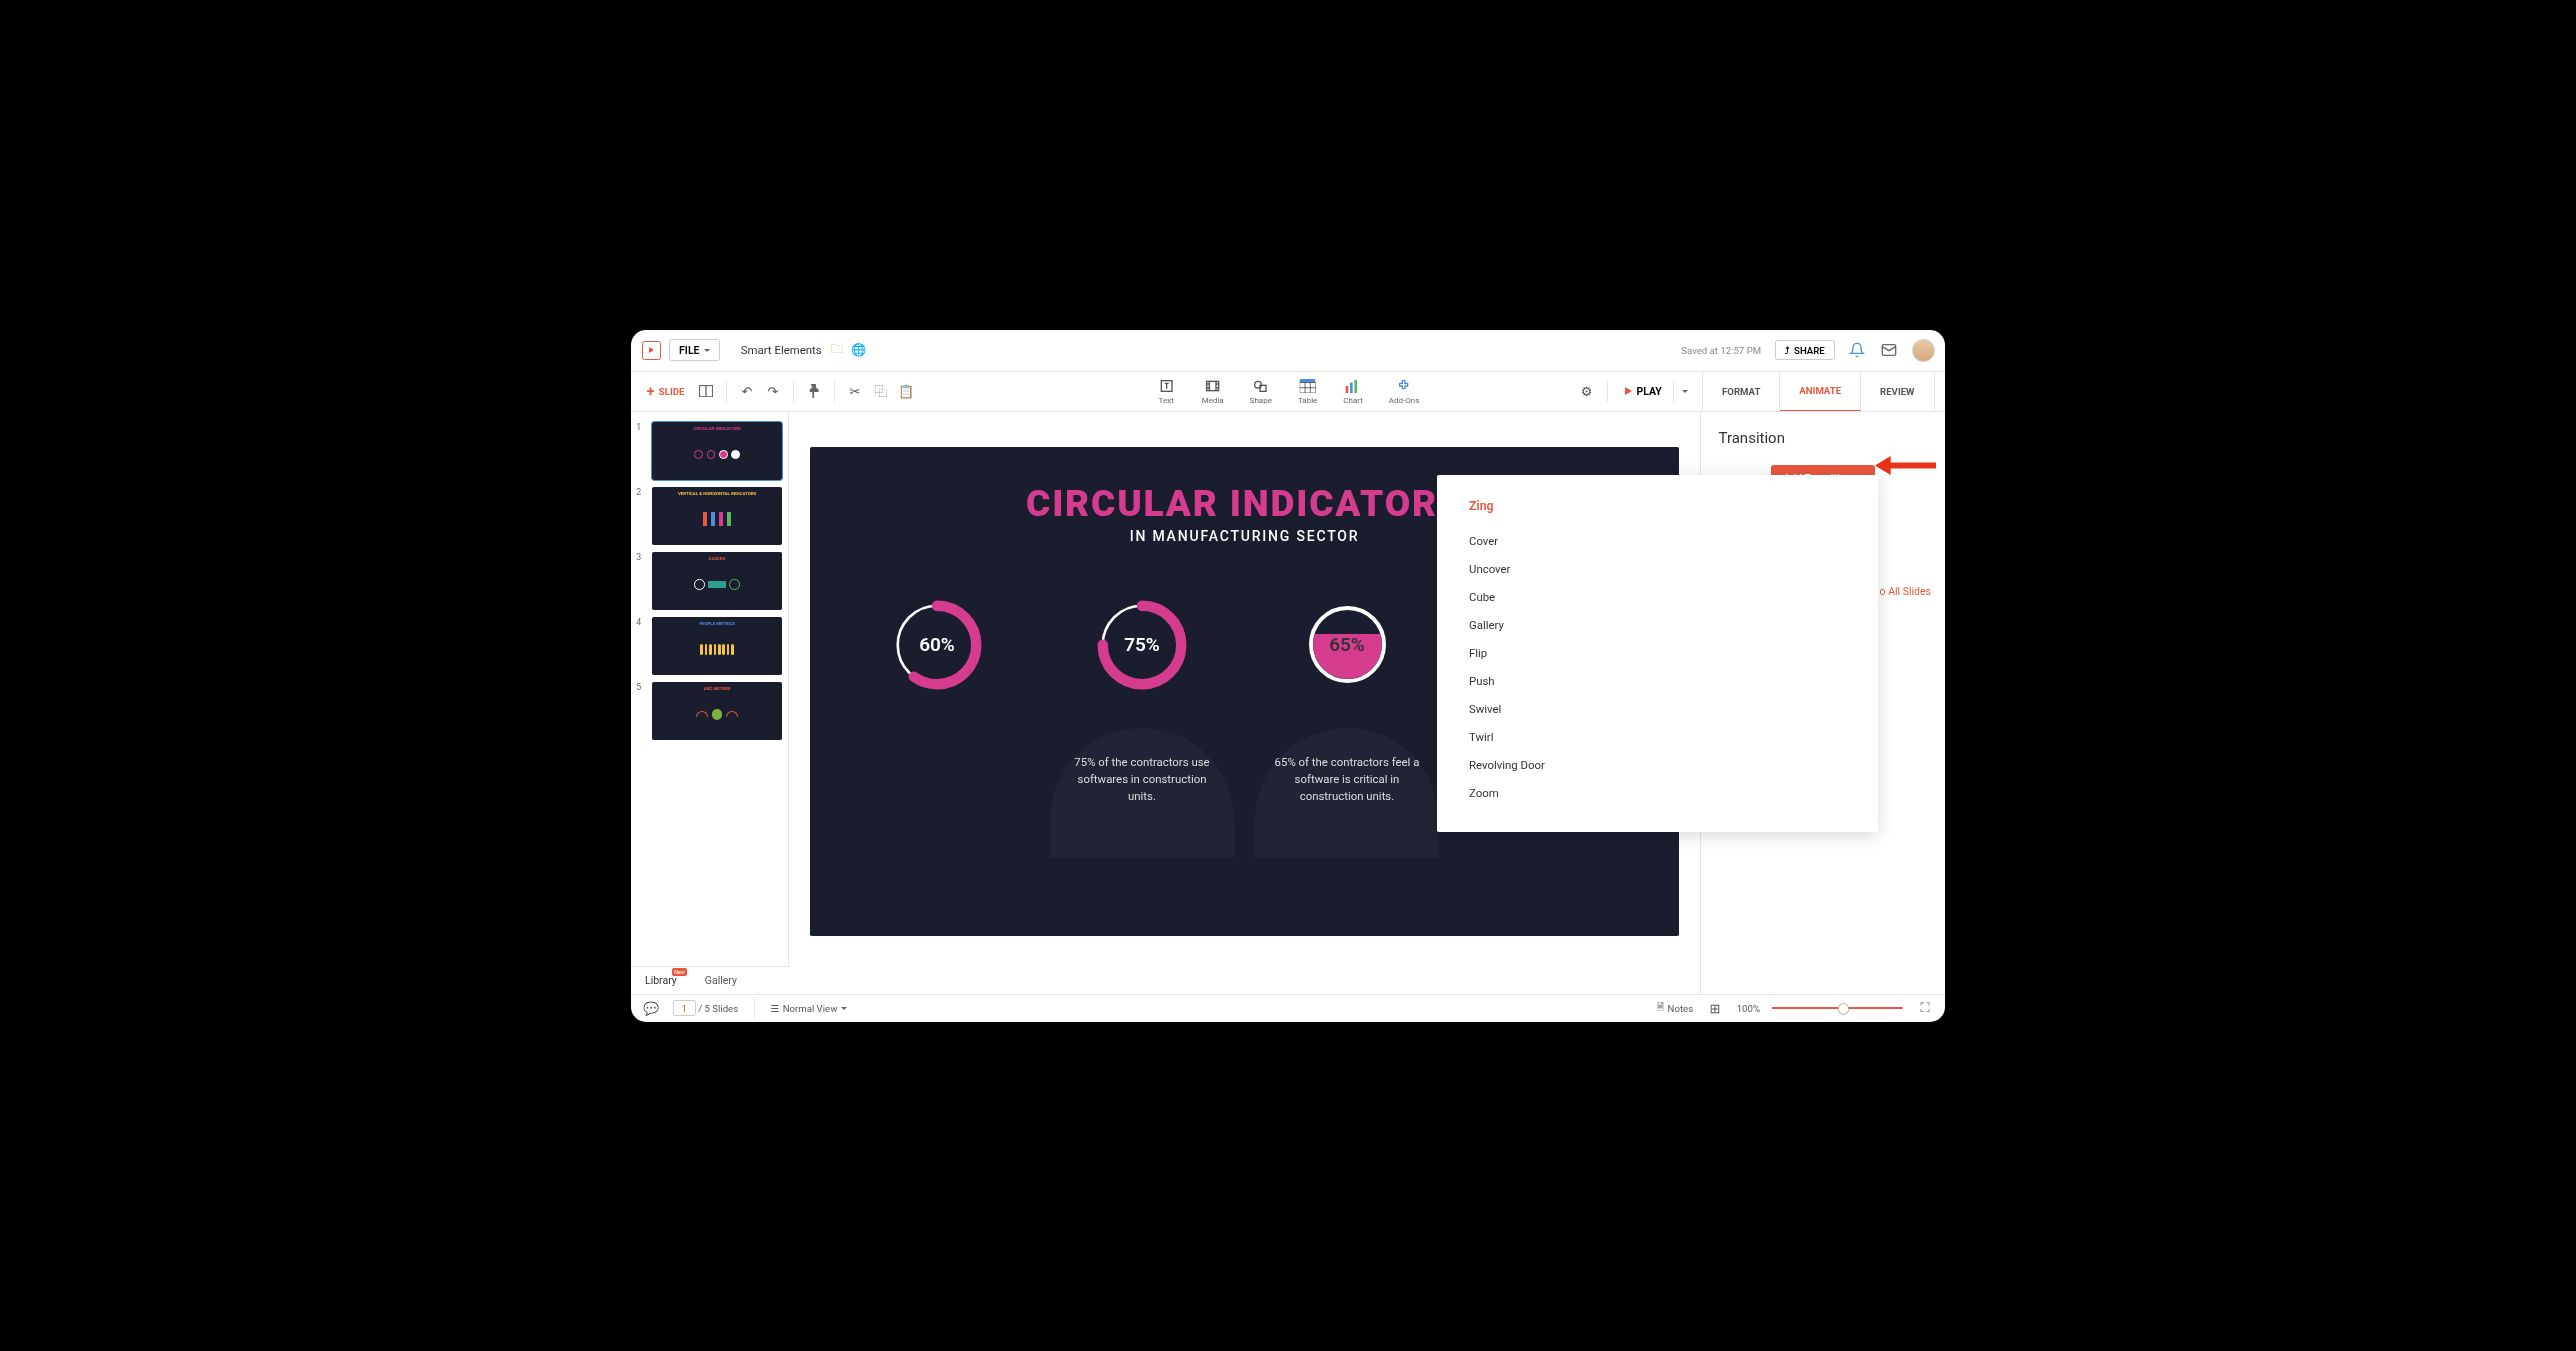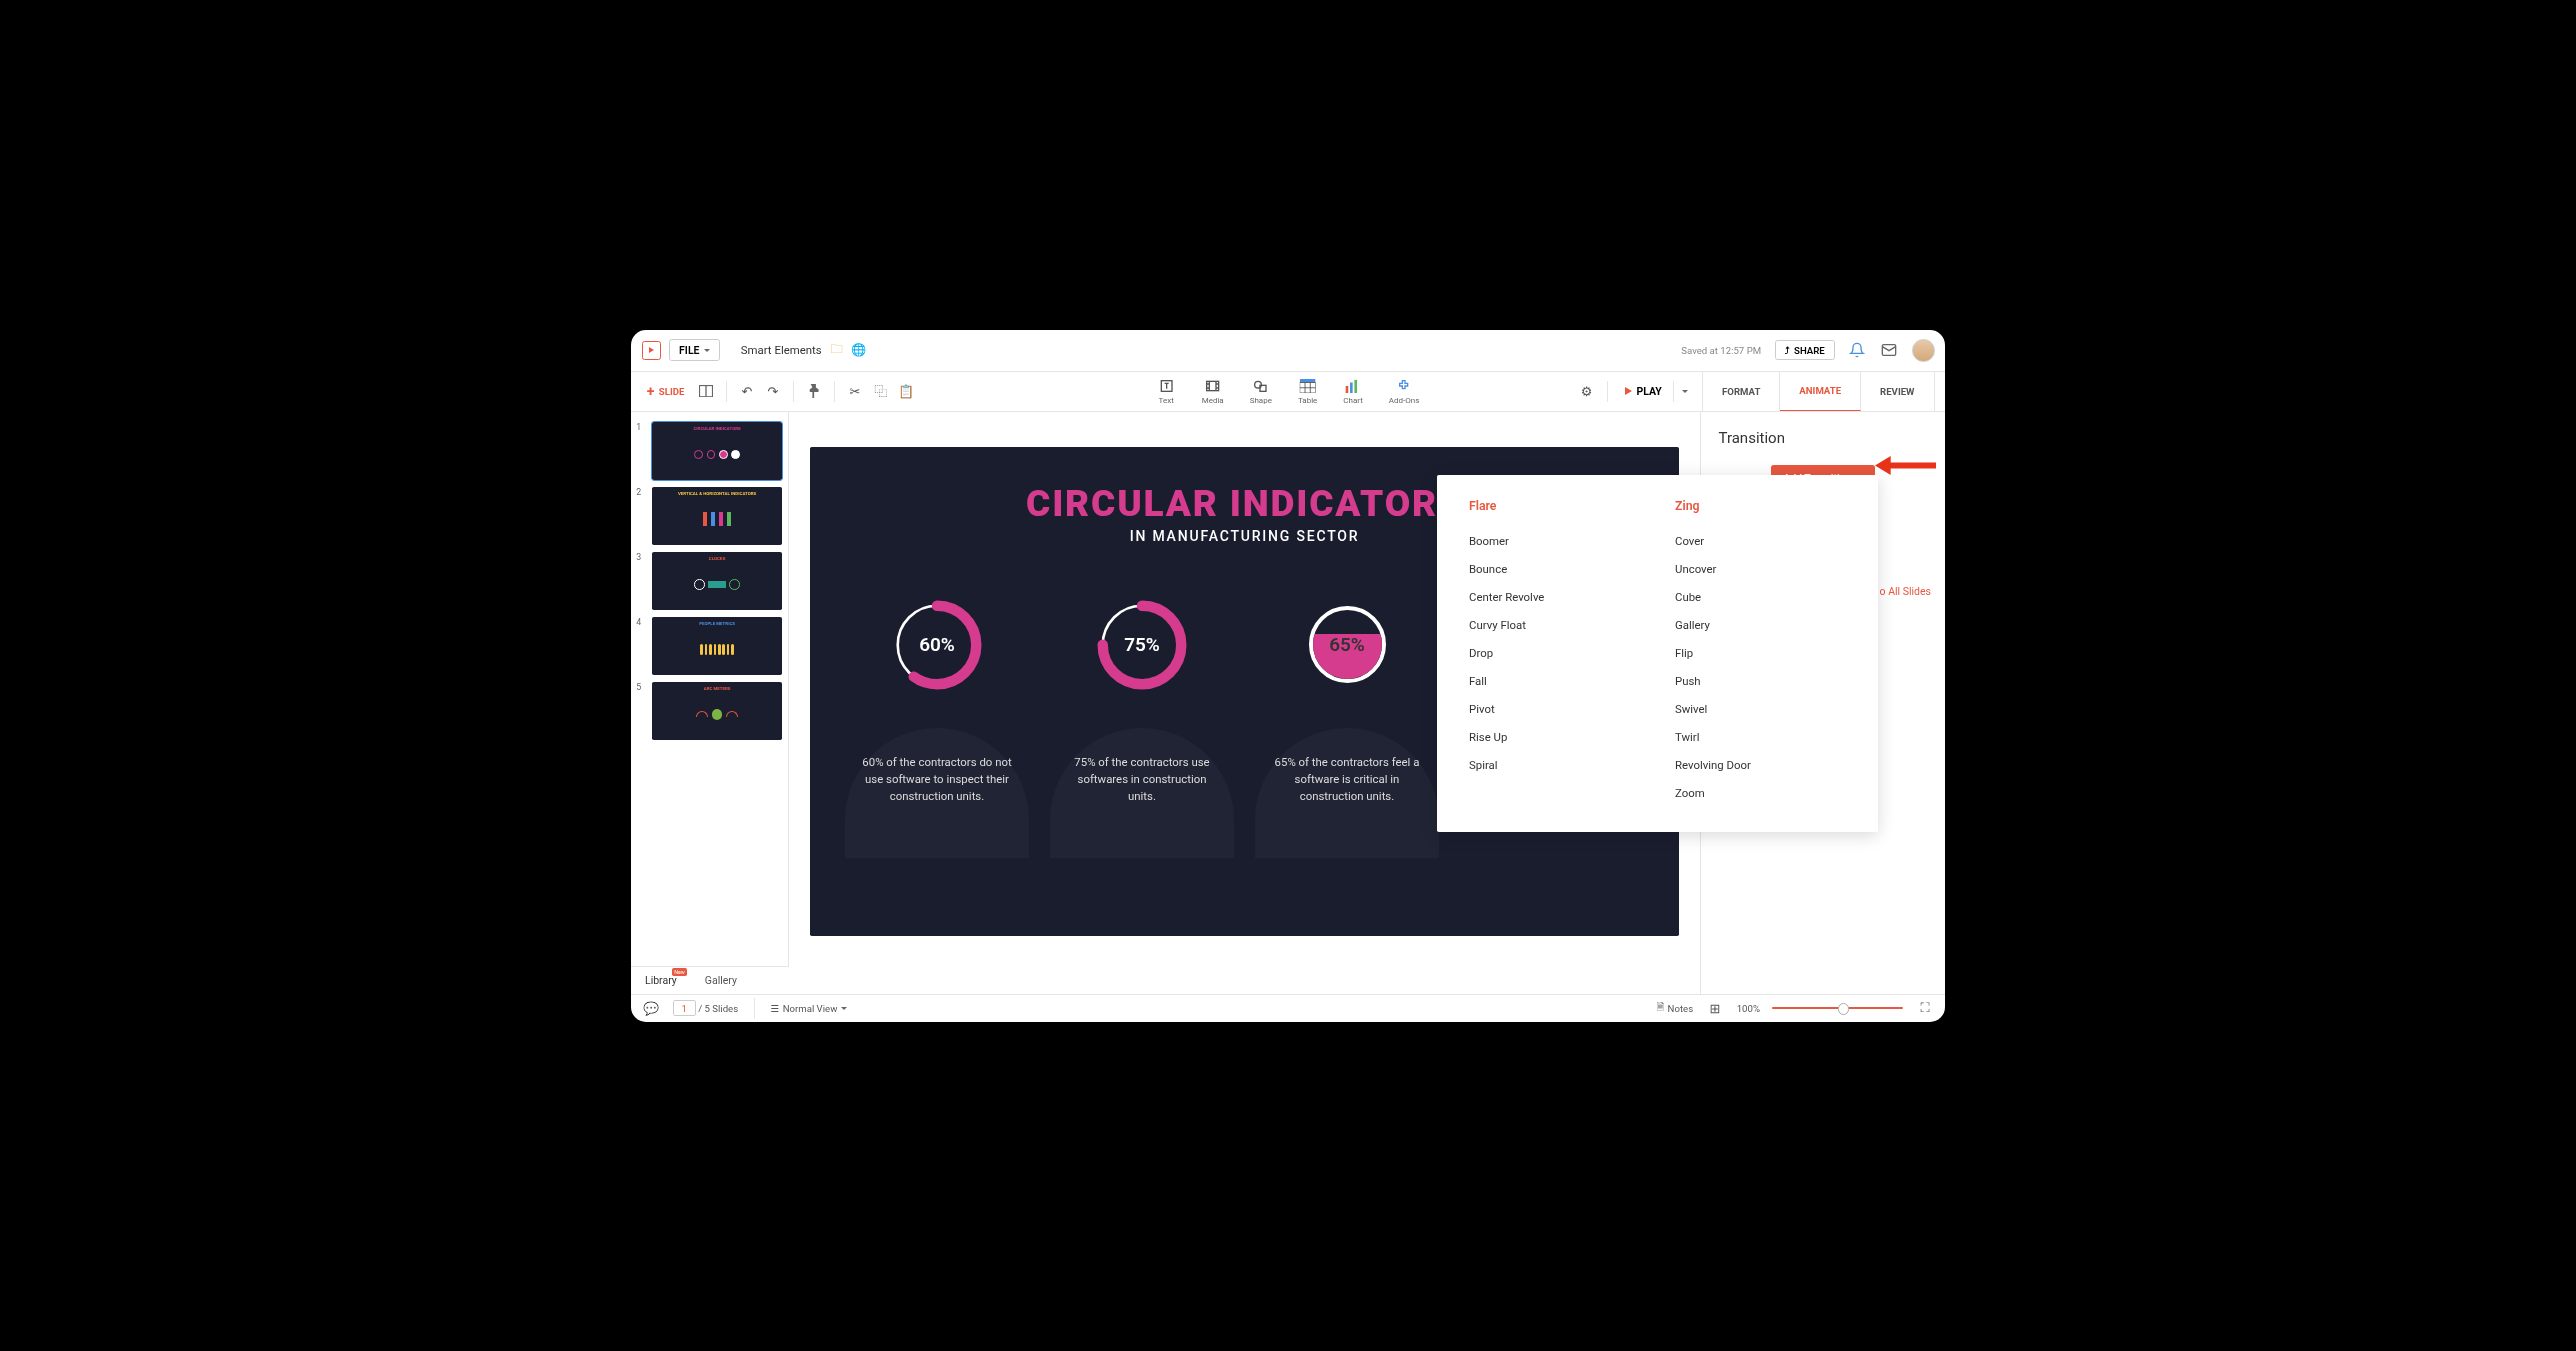--- a/index.html
+++ b/index.html
@@ -311,21 +311,20 @@
     <div class="canvas-area">
       <div class="slide">
         <div class="slide-title">CIRCULAR INDICATORS</div>
         <div class="slide-sub">IN MANUFACTURING SECTOR</div>
         <div class="indicators" id="indicators">
             <div class="indicator">
               <div class="circle-wrap"><svg viewBox="0 0 110 110">
                   <circle cx="55" cy="55" r="45" fill="none" stroke="#fff" stroke-width="3"></circle>
                   <circle cx="55" cy="55" r="45" fill="none" stroke="#d63c8e" stroke-width="12" stroke-dasharray="282.7433388230814" stroke-dashoffset="113.09733552923257" transform="rotate(-90 55 55)" stroke-linecap="round"></circle>
                 </svg><div class="circle-label">60%</div></div>
-              <div class="ind-desc">60% of the contractors do not use software to inspect their construction units.</div>
             </div>
             <div class="indicator">
               <div class="circle-wrap"><svg viewBox="0 0 110 110">
                   <circle cx="55" cy="55" r="45" fill="none" stroke="#fff" stroke-width="3"></circle>
                   <circle cx="55" cy="55" r="45" fill="none" stroke="#d63c8e" stroke-width="12" stroke-dasharray="282.7433388230814" stroke-dashoffset="70.68583470577035" transform="rotate(-90 55 55)" stroke-linecap="round"></circle>
                 </svg><div class="circle-label">75%</div></div>
               <div class="ind-desc">75% of the contractors use softwares in construction units.</div>
             </div>
             <div class="indicator">
               <div class="circle-wrap">
@@ -370,32 +369,20 @@
         </span>
       <span class="tb-icon">⊞</span>
       <span>100%</span>
       <div class="zoom-slider"></div>
       <span class="tb-icon">⛶</span>
     </div>
   </div>
 
   <div class="dropdown" id="dropdown">
       <div class="dd-col">
-        <div class="dd-header">Flare</div>
-        <div class="dd-item">Boomer</div>
-        <div class="dd-item">Bounce</div>
-        <div class="dd-item">Center Revolve</div>
-        <div class="dd-item">Curvy Float</div>
-        <div class="dd-item">Drop</div>
-        <div class="dd-item">Fall</div>
-        <div class="dd-item">Pivot</div>
-        <div class="dd-item">Rise Up</div>
-        <div class="dd-item">Spiral</div>
-      </div>
-      <div class="dd-col">
         <div class="dd-header">Zing</div>
         <div class="dd-item">Cover</div>
         <div class="dd-item">Uncover</div>
         <div class="dd-item">Cube</div>
         <div class="dd-item">Gallery</div>
         <div class="dd-item">Flip</div>
         <div class="dd-item">Push</div>
         <div class="dd-item">Swivel</div>
         <div class="dd-item">Twirl</div>
         <div class="dd-item">Revolving Door</div>

